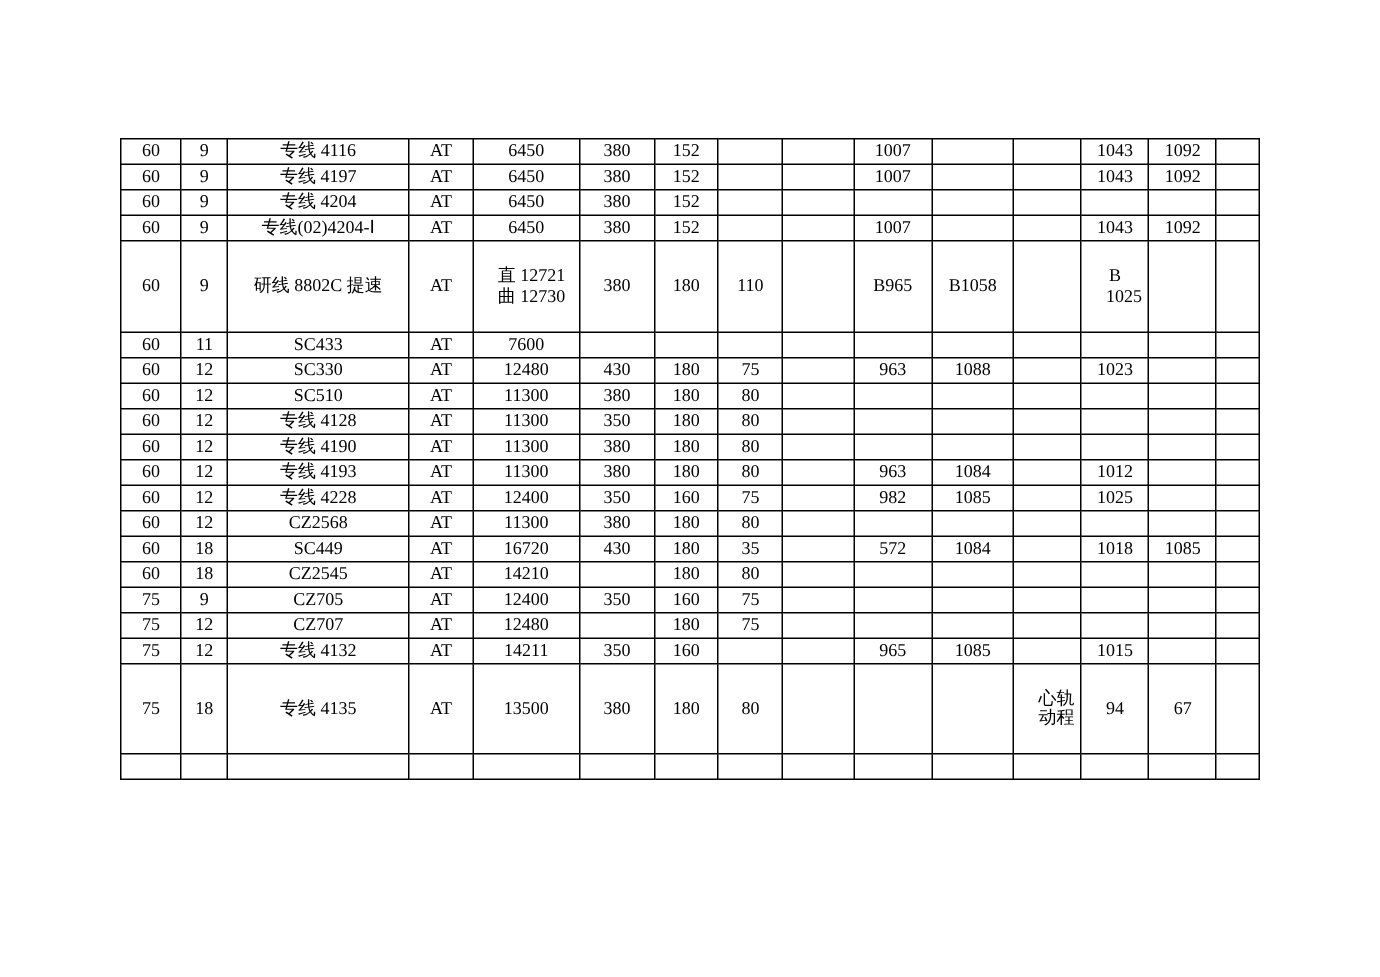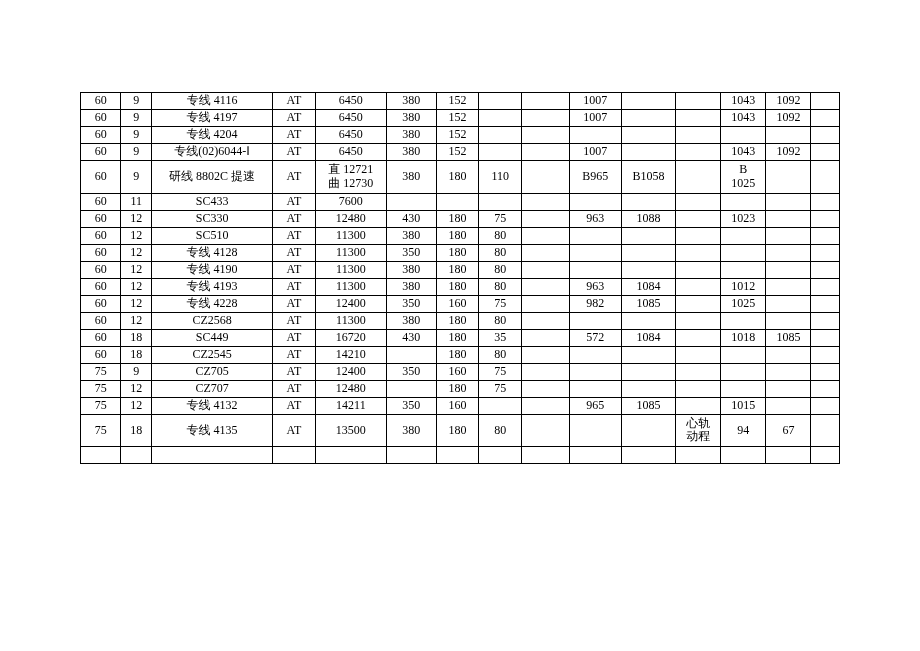--- a/index.html
+++ b/index.html
@@ -36,21 +36,21 @@
     .c5 { width: 42px; }
     .c6 { width: 36px; }
     .c7 { width: 36px; }
     .c8 { width: 40px; }
     .c9 { width: 44px; }
     .c10 { width: 46px; }
     .c11 { width: 38px; }
     .c12 { width: 38px; }
     .c13 { width: 38px; }
     .c14 { width: 24px; }
-    .multi { line-height: 1.15; padding: 2px; }
+    .multi { line-height: 1.15; padding: 16px; }
   </style>
 </head>
 <body>
 
 <table>
   <colgroup>
     <col class="c0">
       <col class="c1">
       <col class="c2">
       <col class="c3">
@@ -114,21 +114,21 @@
         <td></td>
         <td></td>
         <td></td>
         <td></td>
         <td></td>
         <td></td>
       </tr>
       <tr>
         <td>60</td>
         <td>9</td>
-        <td>专线(02)6044-Ⅰ</td>
+        <td>专线(02)4204-Ⅰ</td>
         <td>AT</td>
         <td>6450</td>
         <td>380</td>
         <td>152</td>
         <td></td>
         <td></td>
         <td>1007</td>
         <td></td>
         <td></td>
         <td>1043</td>

